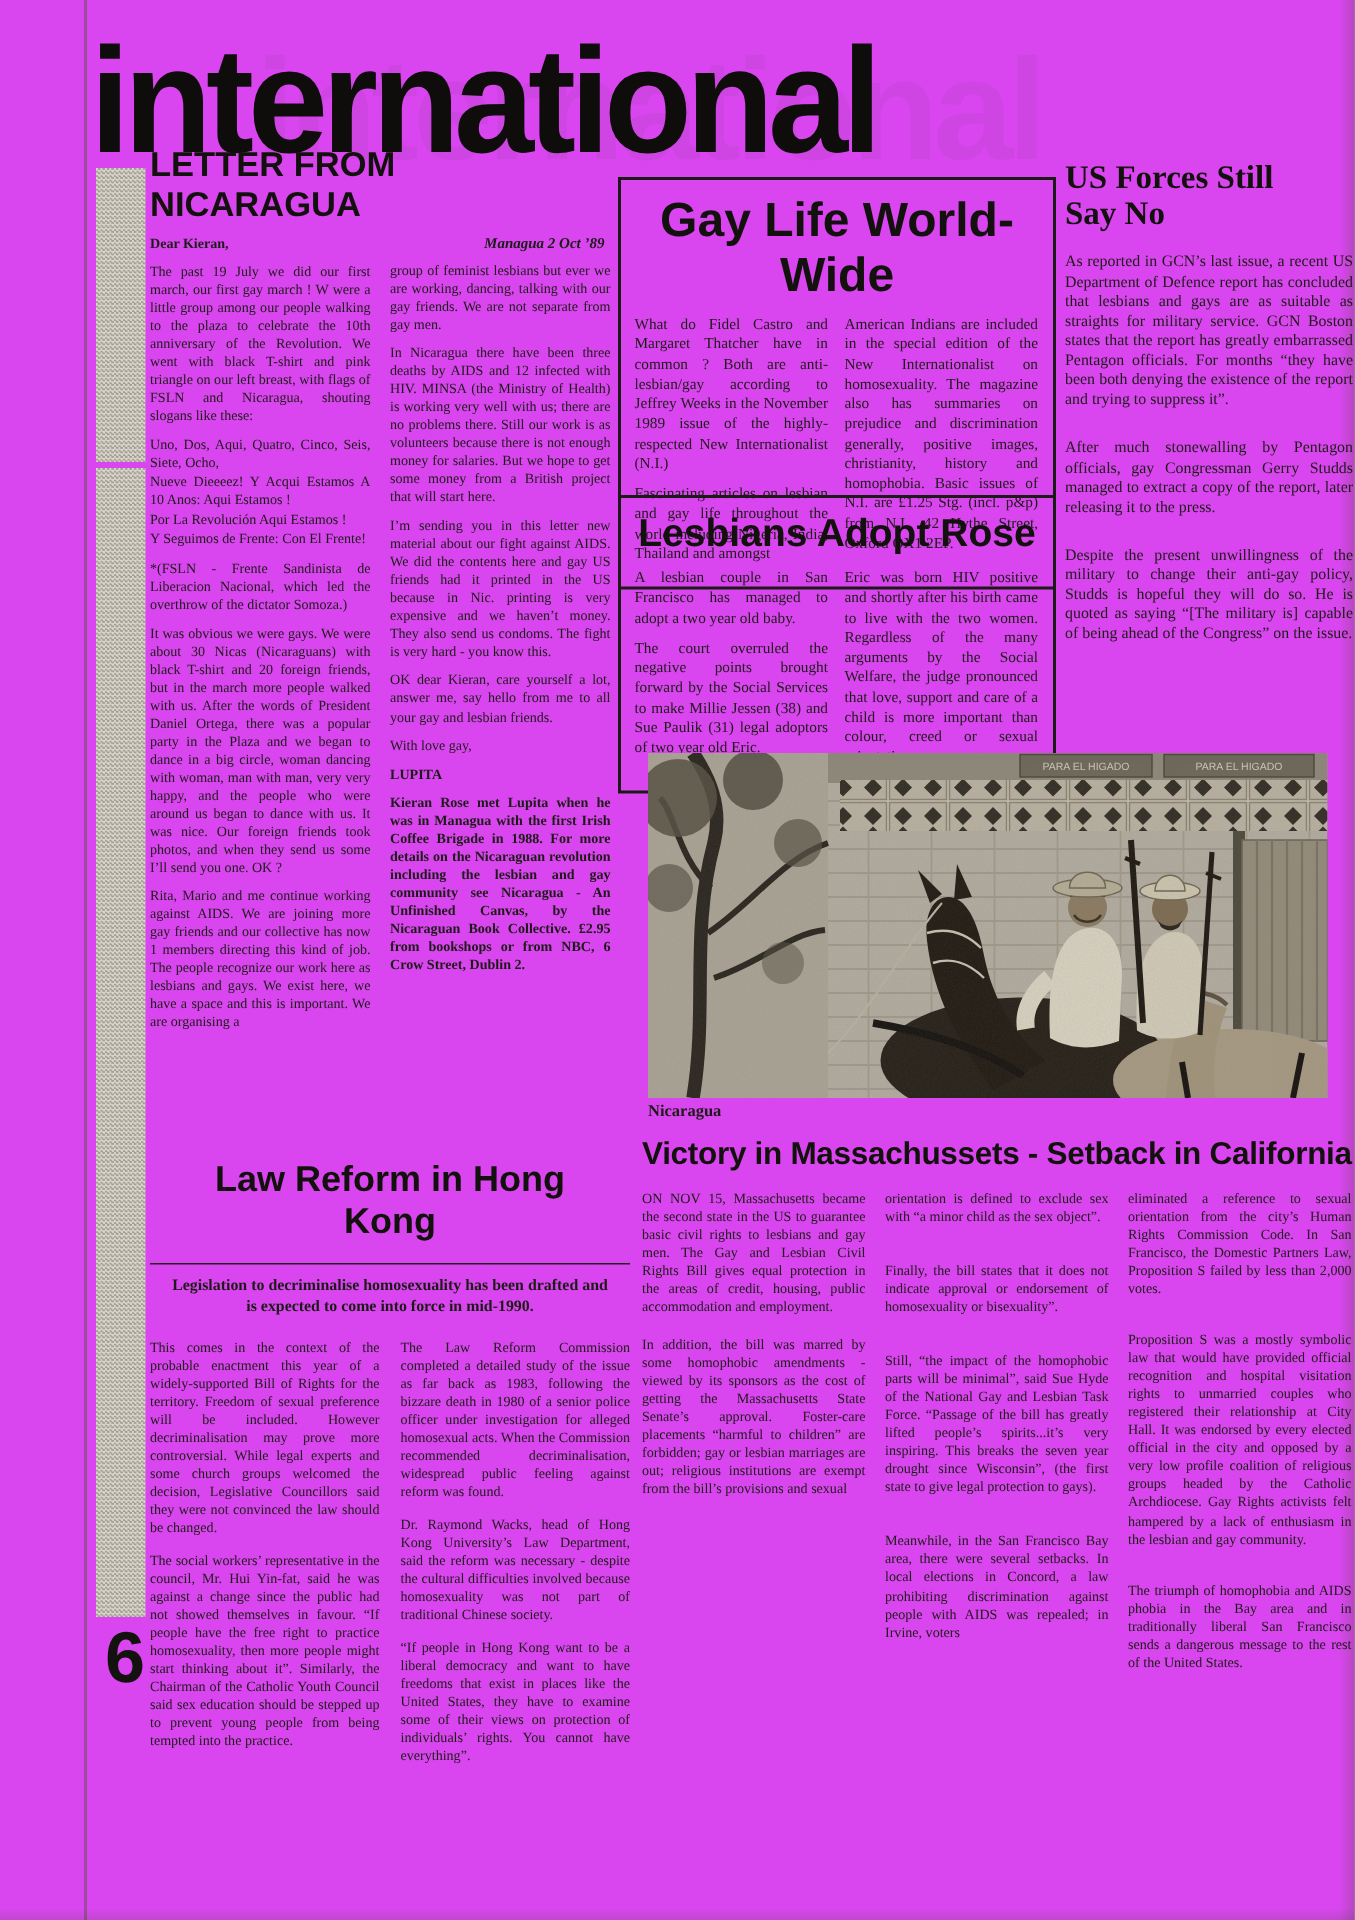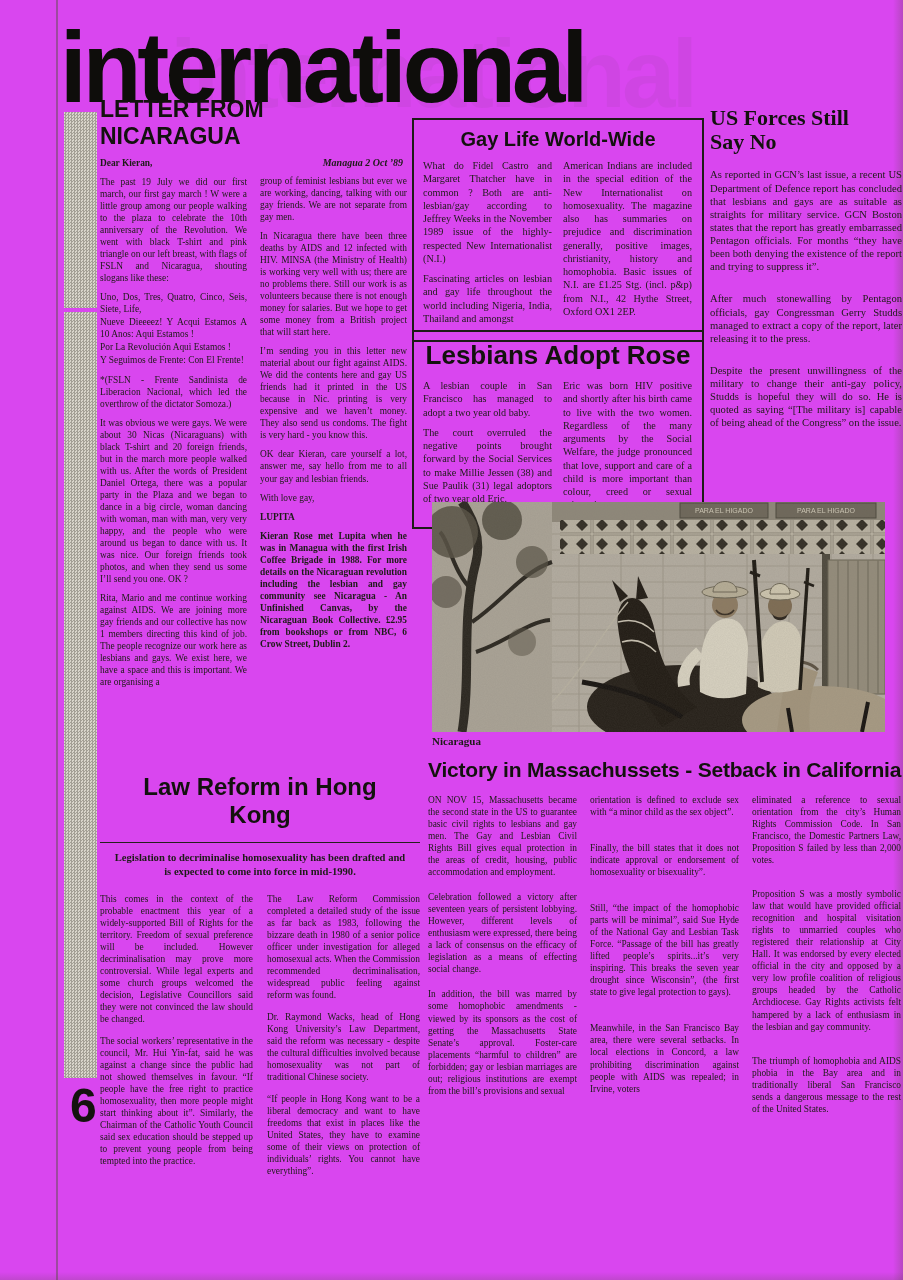--- a/index.html
+++ b/index.html
@@ -51,21 +51,21 @@
   .letter .cols{gap:13px;}
   .letter .col{width:147px;font-size:9.4px;line-height:1.28;}
   .salutation{font-weight:bold;margin:0 0 1px 0;}
   .dateline{font-weight:bold;font-style:italic;font-size:10px;text-align:right;margin:0 4px 5px 0;}
   .letter .slogans p{margin-bottom:1px;}
 
   
   .boxed{position:absolute;left:412px;width:292px;border:2px solid #1c1a16;
     background:transparent;padding:6px 9px 8px 9px;box-sizing:border-box;}
   .boxed h1{margin:2px 0 8px 0;text-align:center;font-family:"Liberation Sans", sans-serif;
-    font-size:20px;color:#13110e;}
+    font-size:32px;color:#13110e;}
   .boxed .cols{gap:11px;}
   .boxed .col{width:calc(50% - 6px);font-size:10.2px;line-height:1.3;}
   #gaylife{top:118px;}
   #lesbians{top:330px;}
   #lesbians h1{font-size:26px;}
 
   
   .usforces{position:absolute;left:710px;top:106px;width:192px;}
   .usforces h1{margin:0 0 14px 0;font-size:22px;line-height:1.1;color:#13110e;}
   .usforces .col{width:100%;font-size:10.6px;line-height:1.24;}
@@ -115,21 +115,21 @@
 
   <div class="letter">
     <h1>LETTER FROM NICARAGUA</h1>
     <div class="cols">
       <div class="col">
         <p class="salutation">Dear Kieran,</p>
         <div>
             <p>The past 19 July we did our first march, our first gay march !  W were a little group among our people walking to the plaza to celebrate the 10th anniversary of the Revolution.  We went with black T-shirt and pink triangle on our left breast, with flags of FSLN and Nicaragua, shouting slogans like these:</p>
           </div>
         <div class="slogans">
-            <p>Uno, Dos, Tres, Quatro, Cinco, Seis, Siete, Life,</p>
+            <p>Uno, Dos, Aqui, Quatro, Cinco, Seis, Siete, Ocho,</p>
             <p>Nueve Dieeeez! Y Acqui Estamos A 10 Anos:  Aqui Estamos !</p>
             <p>Por La Revolución Aqui Estamos !</p>
             <p>Y Seguimos de Frente:   Con El Frente!</p>
           </div>
         <div style="height:6px"></div>
         <div>
             <p>*(FSLN - Frente Sandinista de Liberacion Nacional, which led the overthrow of the dictator Somoza.)</p>
             <p>It was obvious we were gays.  We were about 30 Nicas (Nicaraguans) with black T-shirt and 20 foreign friends, but in the march more people walked with us.  After the words of President Daniel Ortega, there was a popular party in the Plaza and we began to dance in a big circle, woman dancing with woman, man with man, very very happy, and the people who were around us began to dance with us. It was nice. Our foreign friends took photos, and when they send us some I’ll send you one.  OK ?</p>
             <p>Rita, Mario and me continue working against AIDS.  We are joining more gay friends and our collective has now 1 members directing this kind of job.  The people recognize our work here as lesbians and gays.  We exist here, we have a space and this is important.  We are organising a</p>
           </div>
@@ -304,21 +304,20 @@
           <p>“If people in Hong Kong want to be a liberal democracy and want to have freedoms that exist in places like the United States, they have to examine some of their views on protection of individuals’ rights. You cannot have everything”.</p>
         </div>
     </div>
   </div>
 
   <div class="victory">
     <h1>Victory in Massachussets - Setback in California</h1>
     <div class="cols">
       <div class="col">
           <p>ON NOV 15, Massachusetts became the second state in the US to guarantee basic civil rights to lesbians and gay men.  The Gay and Lesbian Civil Rights Bill gives equal protection in the areas of credit, housing, public accommodation and employment.</p>
-          <p>Celebration followed a victory after seventeen years of persistent lobbying.  However, different levels of enthusiasm were expressed, there being a lack of consensus on the efficacy of legislation as a means of effecting social change.</p>
           <p>In addition, the bill was marred by some homophobic amendments - viewed by its sponsors as the cost of getting the Massachusetts State Senate’s approval. Foster-care placements “harmful to children” are forbidden; gay or lesbian marriages are out; religious institutions are exempt from the bill’s provisions and sexual</p>
         </div>
       <div class="col gappy">
           <p>orientation is defined to exclude sex with “a minor child as the sex object”.</p>
           <p>Finally, the bill states that it does not indicate approval or endorsement of homosexuality or bisexuality”.</p>
           <p>Still, “the impact of the homophobic parts will be minimal”, said Sue Hyde of the National Gay and Lesbian Task Force. “Passage of the bill has greatly lifted people’s spirits...it’s very inspiring.  This breaks the seven year drought since Wisconsin”, (the first state to give legal protection to gays).</p>
           <p>Meanwhile, in the San Francisco Bay area, there were several setbacks.  In local elections in Concord, a law prohibiting discrimination against people with AIDS was repealed; in Irvine, voters</p>
         </div>
       <div class="col gappy2">
           <p>eliminated a reference to sexual orientation from the city’s Human Rights Commission Code. In San Francisco, the Domestic Partners Law, Proposition S failed by less than 2,000 votes.</p>

